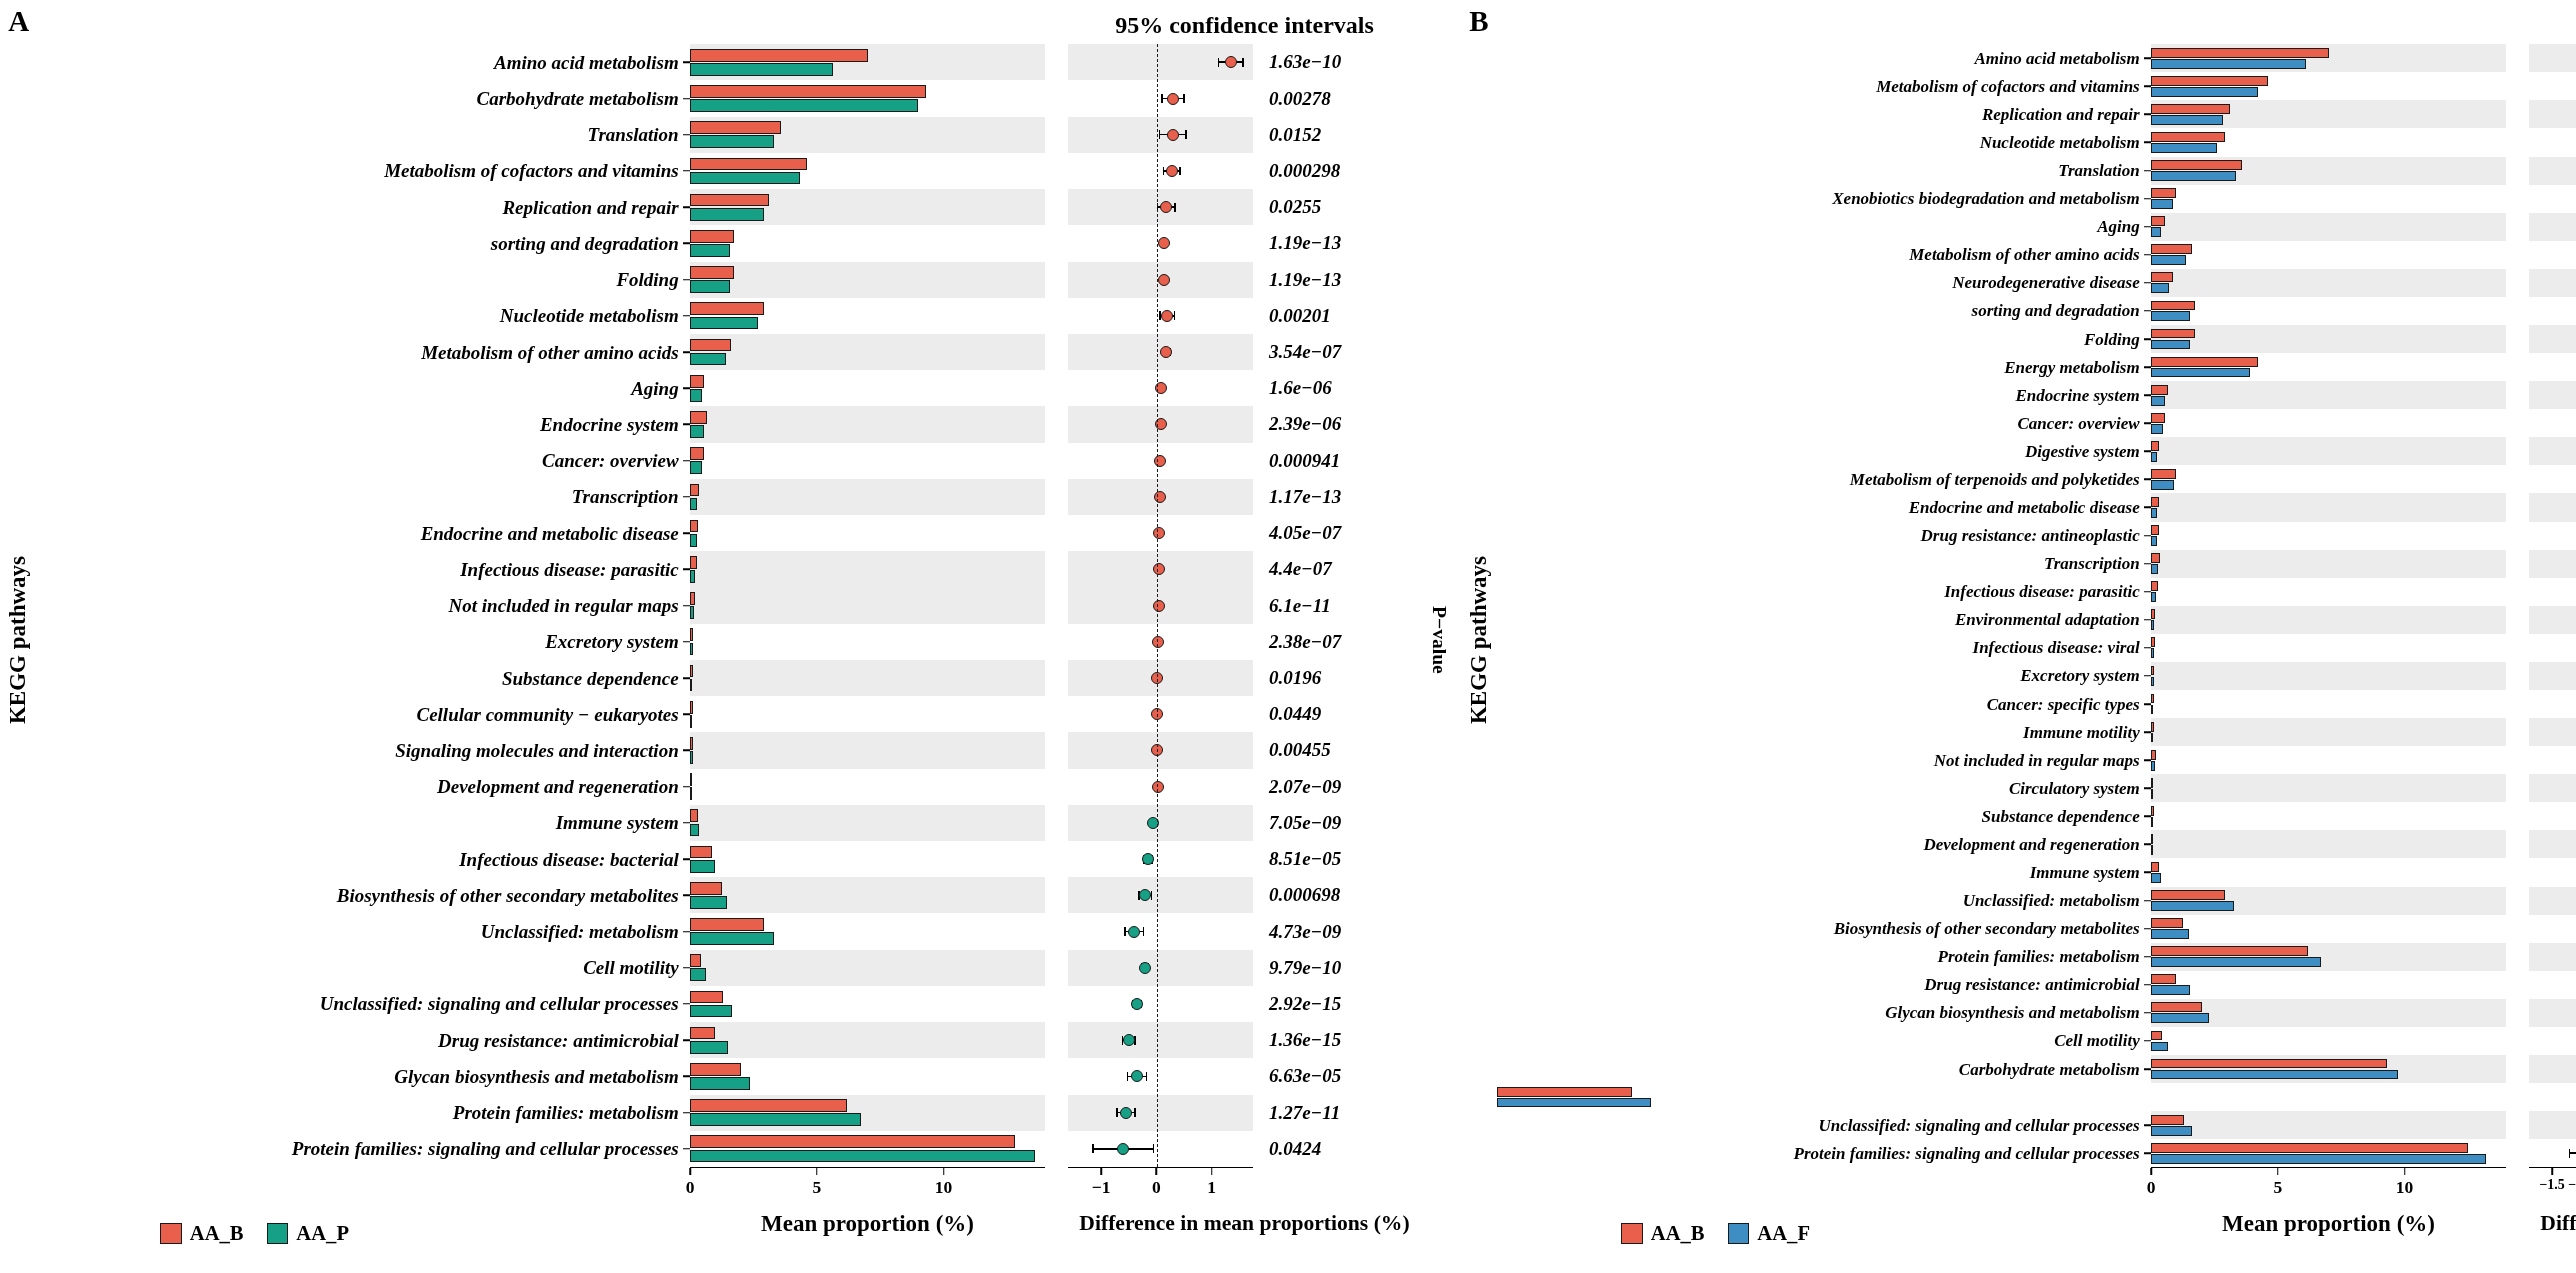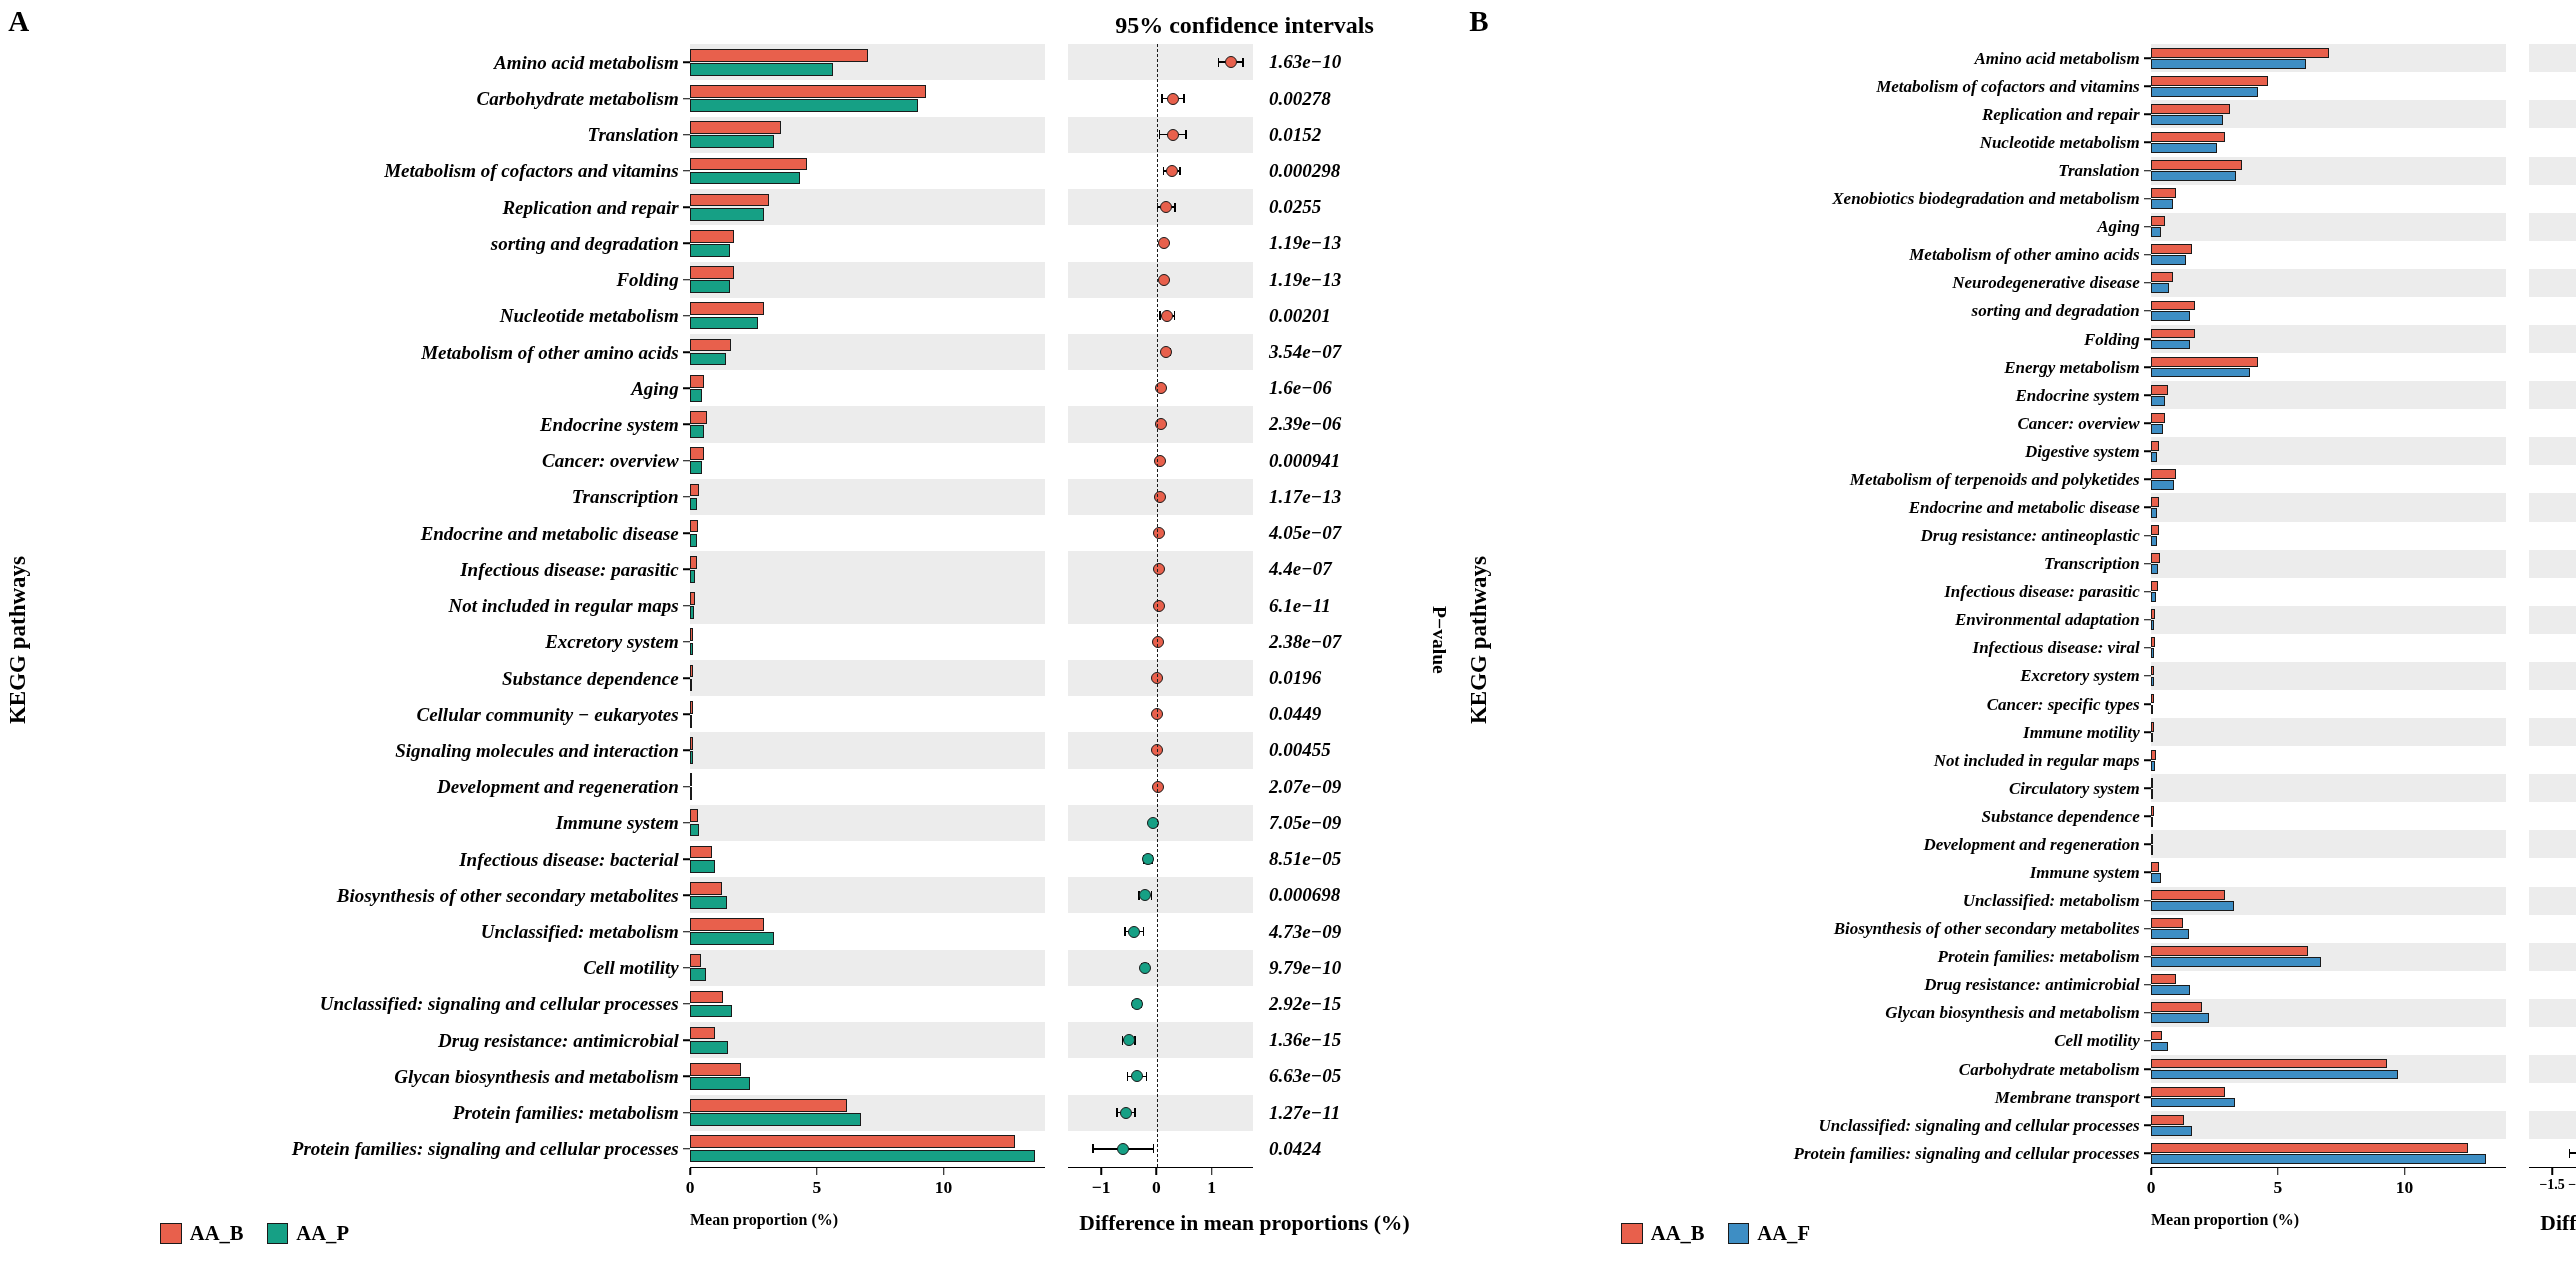--- a/index.html
+++ b/index.html
@@ -58,21 +58,21 @@
   .bar-axis, .diff-axis { position:relative; border-top:1.5px solid #000; }
   .xtick { position:absolute; top:-0.5px; width:1.5px; height:7.7px; background:#000; transform:translateX(-50%); }
   .xticklabel { position:absolute; top:8.8px; transform:translateX(-50%); font-size:17.5px; white-space:nowrap; }
   .panel-b .diff-axis .xticklabel { font-size:14px; }
 
   .bottom-row { height:67px; }
   .legend-cell { grid-column:1; display:flex; align-items:center; gap:23px; padding-left:124px; }
   .legend-item { display:flex; align-items:center; gap:8.2px; }
   .swatch { display:inline-block; width:21.6px; height:21.6px; border:1.5px solid #1a1a1a; }
   .legend-name { font-size:20.6px; }
-  .bar-xlabel { grid-column:2; text-align:left; font-size:16px; padding-top:11.3px; white-space:nowrap; }
+  .bar-xlabel { grid-column:2; text-align:center; font-size:23px; padding-top:11.3px; white-space:nowrap; }
   .diff-xlabel { grid-column:4/7; text-align:center; font-size:21.6px; padding-top:11.3px; white-space:nowrap; }
 </style>
 </head>
 <body>
 
 <section class="panel panel-a">
   <div class="panel-letter">A</div>
   <div class="kegg-col">
     <div class="kegg-label">KEGG pathways</div>
   </div>
@@ -1164,24 +1164,20 @@
             <div class="ytick"></div>
           </div>
           <div class="bar-cell">
             <div class="bar b1" style="width: 66.4286%; background: rgb(232, 96, 76);"></div>
             <div class="bar b2" style="width: 69.6429%; background: rgb(62, 142, 196);"></div>
           </div>
           <div></div>
           <div class="diff-cell"></div>
         </div>
         <div class="row grid">
-          <div class="label-cell">
-            <span>Membrane transport</span>
-            <div class="ytick"></div>
-          </div>
           <div class="bar-cell">
             <div class="bar b1" style="width: 20.7143%; background: rgb(232, 96, 76);"></div>
             <div class="bar b2" style="width: 23.5714%; background: rgb(62, 142, 196);"></div>
           </div>
           <div></div>
           <div class="diff-cell"></div>
         </div>
         <div class="row grid striped">
           <div class="label-cell">
             <span>Unclassified: signaling and cellular processes</span>

